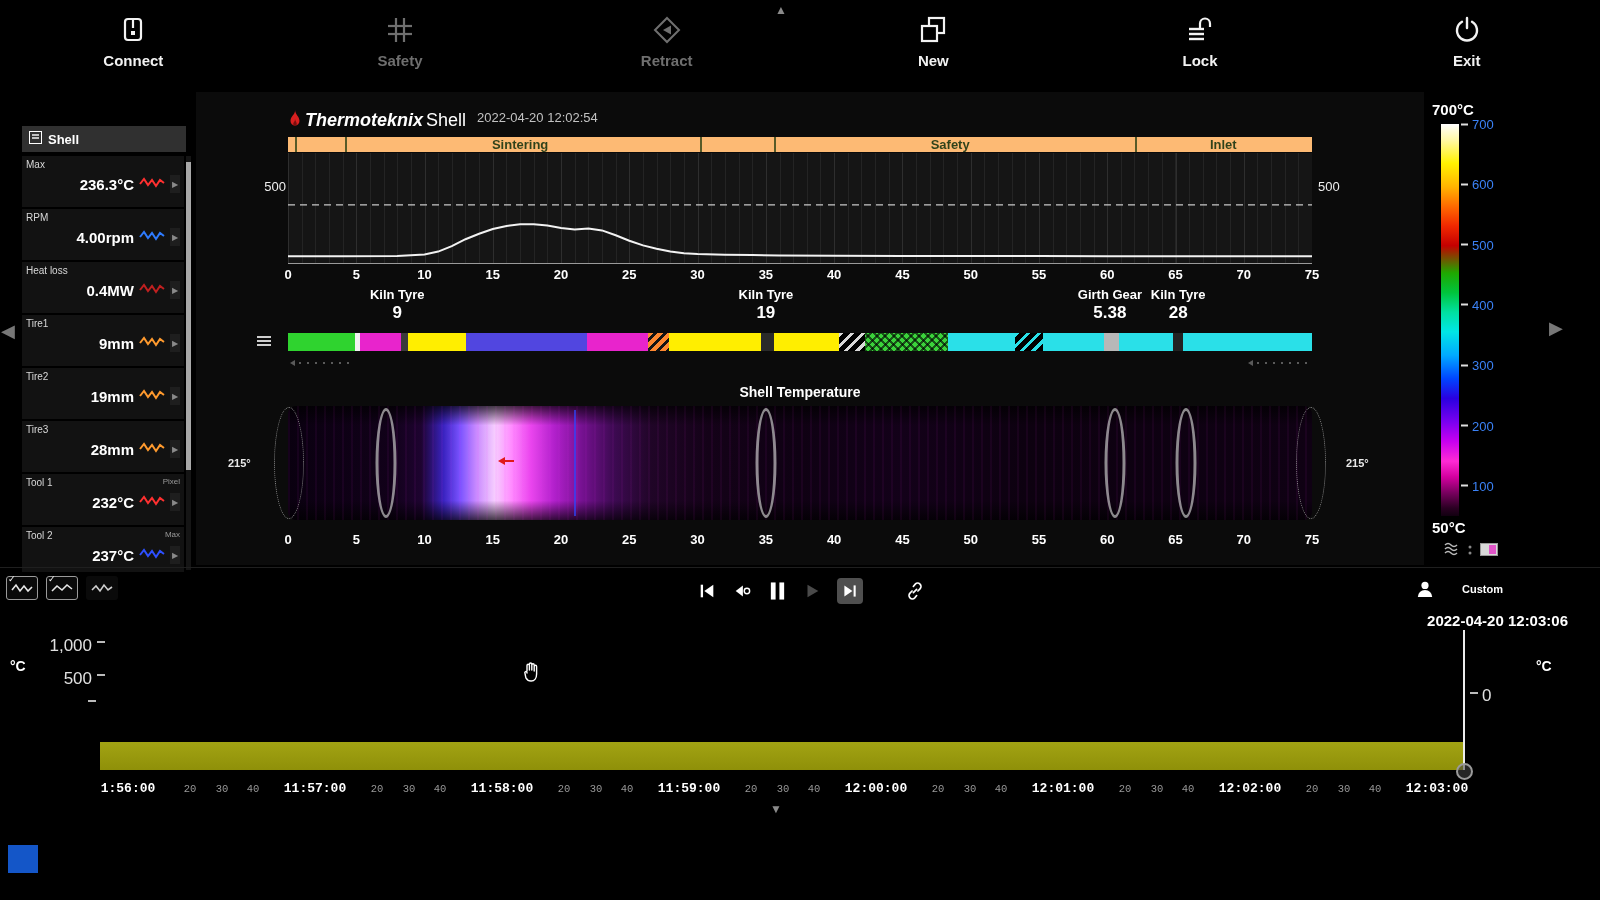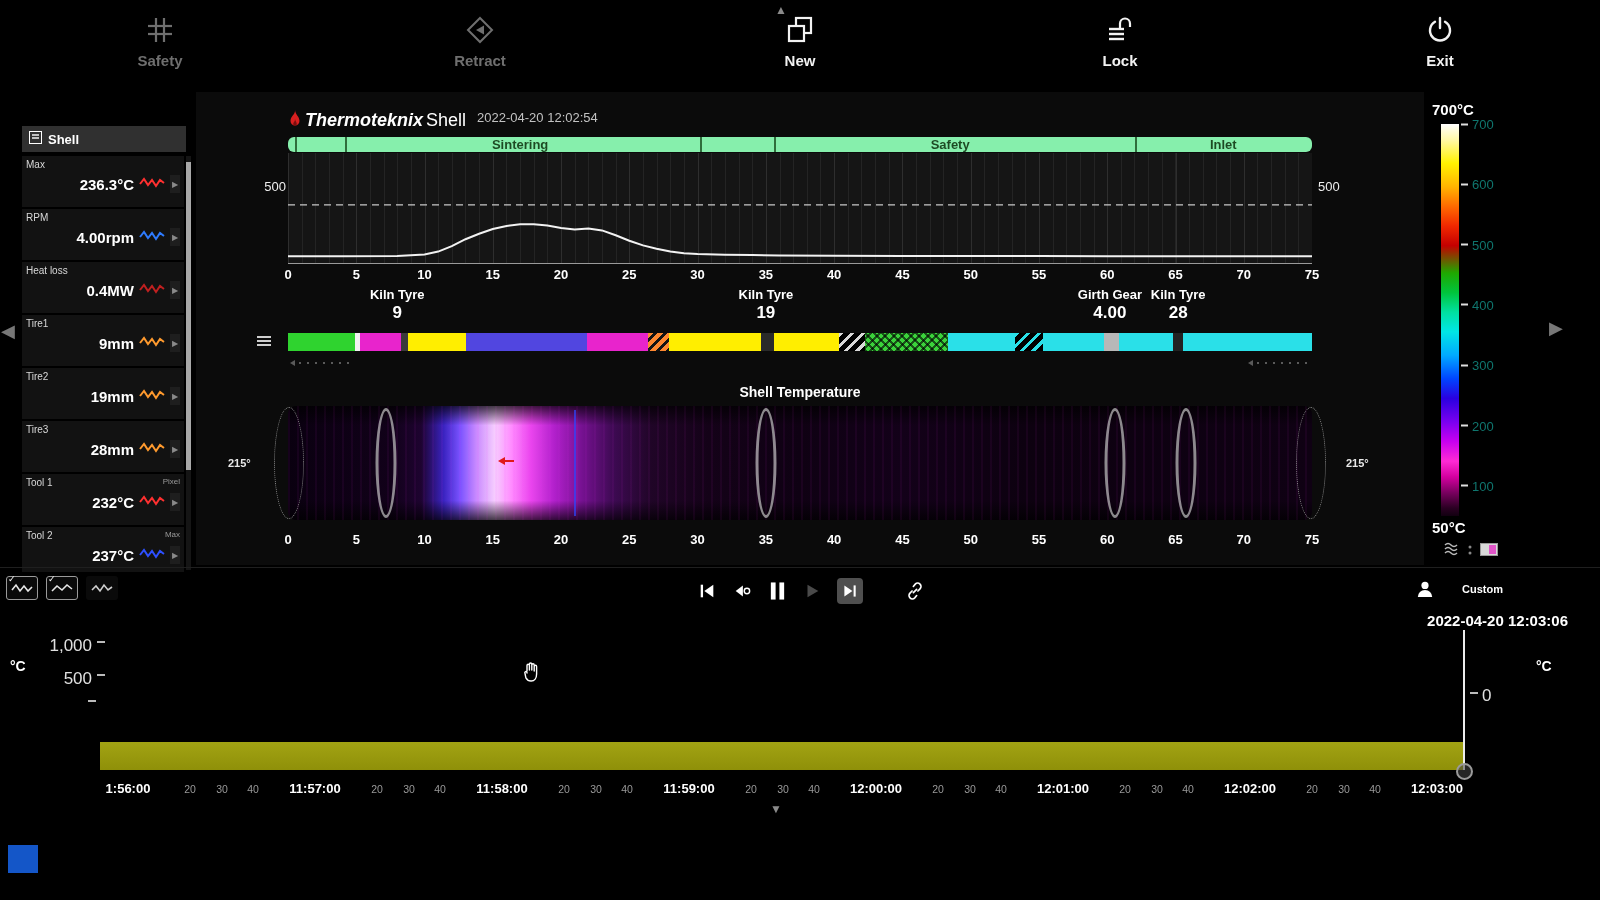--- a/index.html
+++ b/index.html
@@ -84,21 +84,21 @@
   #cb-top,#cb-bottom{position:absolute;left:1432px;width:78px;text-align:left;
                      font-size:15px;font-weight:bold;}
   #colorbar{position:absolute;left:1441px;top:124px;width:18px;height:392px;
      background:linear-gradient(180deg,#ffffff 0%,#fff9a8 4%,#fff200 10%,#ffb400 16%,#ff6a00 21%,
        #f02800 26%,#c40000 31%,#1fa800 38%,#00c43c 43%,#00e0a0 48%,#00e6e6 53%,#00aaff 59%,
        #0044ff 65%,#2a00e0 70%,#7a00f0 76%,#c800f0 81%,#ff2ad4 86%,#d400a0 90%,#7a0060 94%,
        #2a0022 98%,#120010 100%);}
   #cb-ticks{position:absolute;left:1461px;top:124px;width:60px;height:392px;}
   .cb-tick{position:absolute;display:flex;align-items:center;gap:4px;transform:translateY(-50%);}
   .cb-dash{width:7px;height:2px;background:#ddd;}
-  .cb-num{font-size:13px;color:#0f766e;}
+  .cb-num{font-size:13px;color:#3b82f6;}
   #cb-icons{position:absolute;left:1444px;top:542px;display:flex;align-items:center;gap:8px;}
 
   
   #bottom-divider{position:absolute;left:0;top:567px;width:1600px;height:1px;background:#1f1f1f;}
   #toggles{position:absolute;left:6px;top:576px;display:flex;gap:8px;align-items:center;}
   .tg{width:30px;height:22px;border:1px solid #9a9a9a;border-radius:3px;background:#0a0a0a;
       position:relative;display:flex;align-items:center;justify-content:center;cursor:pointer;}
   .tg.noborder{border-color:transparent;}
   .tg .chk{position:absolute;top:-3px;left:1px;font-size:9px;color:#fff;}
 
@@ -113,33 +113,43 @@
 
   .axlbl{position:absolute;font-size:17px;color:#e0e0e0;}
   .axdash{position:absolute;width:8px;height:2px;background:#bbb;}
   .unit{position:absolute;font-size:14px;font-weight:bold;}
 
   #olive-bar{position:absolute;left:100px;top:742px;height:28px;width:1364px;
              background:linear-gradient(180deg,#b0b118,#8f9009);cursor:pointer;}
   #cursor-line{position:absolute;left:1463px;top:630px;width:2px;height:140px;background:#ececec;}
   #cursor-knob{position:absolute;left:1456px;top:763px;width:13px;height:13px;border-radius:50%;
                border:2px solid #9a9a9a;background:rgba(70,70,70,.55);cursor:grab;}
-  #timeline-labels{position:absolute;left:0;top:781px;width:1380px;height:18px;}
+  #timeline-labels{position:absolute;left:0;top:781px;width:1380px;height:18px;font-family:Liberation Mono, monospace;}
   .tl-major{position:absolute;transform:translateX(-50%);font-size:13px;font-weight:bold;color:#fff;}
   .tl-minor{position:absolute;transform:translateX(-50%);font-size:10.5px;color:#999;top:2px;}
 
   #blue-artifact{position:absolute;left:8px;top:845px;width:30px;height:28px;background:#1456c8;}
   #hand-cursor{position:absolute;left:522px;top:662px;}
 </style>
 </head>
 <body>
 
 <div id="app">
 
   <div id="toolbar">
+      <div class="tb-item">
+        <div class="tb-icon">
+          <svg width="30" height="30" viewBox="0 0 30 30">
+            <rect x="7" y="4" width="16" height="21" rx="3" fill="none" stroke="#f2f2f2" stroke-width="2.2"></rect>
+            <line x1="15" y1="4" x2="15" y2="13" stroke="#f2f2f2" stroke-width="2.2"></line>
+            <rect x="13" y="16" width="4" height="4" fill="#f2f2f2"></rect>
+          </svg>
+        </div>
+        <div class="tb-label">Connect</div>
+      </div>
       <div class="tb-item disabled">
         <div class="tb-icon">
           <svg width="30" height="30" viewBox="0 0 30 30">
             <g stroke="#6f6f6f" stroke-width="2.2">
               <line x1="11" y1="3" x2="11" y2="27"></line>
               <line x1="19" y1="3" x2="19" y2="27"></line>
               <line x1="3" y1="11" x2="27" y2="11"></line>
               <line x1="3" y1="19" x2="27" y2="19"></line>
             </g>
           </svg>
@@ -315,21 +325,21 @@
       <svg width="14" height="18" viewBox="0 0 14 18">
           <path d="M7 0 C7.5 4.5 2.5 6 2.5 11 a4.5 4.5 0 0 0 9 0 C11.5 6.5 7.5 5 7 0 Z" fill="#d81f1f"></path>
           <path d="M7 9 c.3 2.5 -1.8 3 -1.8 5 a1.8 1.8 0 0 0 3.6 0 C8.8 12 7.3 11 7 9 Z" fill="#7a0e0e"></path>
         </svg>
     </span>
     <span id="brand">Thermoteknix</span>
     <span id="ctitle">Shell</span>
     <span id="hts">2022-04-20 12:02:54</span>
   </div>
 
-  <div id="zonebar" style="background: #86efac; border-radius: 6px;">
+  <div id="zonebar" style="background: #fdba74;">
       <div class="zb-div" style="left: 0.666667%;"></div>
       <div class="zb-div" style="left: 5.6%;"></div>
       <div class="zb-div" style="left: 40.2667%;"></div>
       <div class="zb-div" style="left: 47.4667%;"></div>
       <div class="zb-div" style="left: 82.6667%;"></div>
       <span class="zb-label" style="left: 22.6667%;">Sintering</span>
       <span class="zb-label" style="left: 64.6667%;">Safety</span>
       <span class="zb-label" style="left: 91.3333%;">Inlet</span>
     </div>
 
@@ -364,21 +374,21 @@
       <div class="marker" style="left: 10.6667%;">
         <div class="m-lab">Kiln Tyre</div>
         <div class="m-val">9</div>
       </div>
       <div class="marker" style="left: 46.6667%;">
         <div class="m-lab">Kiln Tyre</div>
         <div class="m-val">19</div>
       </div>
       <div class="marker" style="left: 80.2667%;">
         <div class="m-lab">Girth Gear</div>
-        <div class="m-val">4.00</div>
+        <div class="m-val">5.38</div>
       </div>
       <div class="marker" style="left: 86.9333%;">
         <div class="m-lab">Kiln Tyre</div>
         <div class="m-val">28</div>
       </div>
     </div>
 
   <span style="position:absolute;left:256px;top:334px;">
     <svg width="16" height="14" viewBox="0 0 16 14">
         <g stroke="#cfcfcf" stroke-width="2">

